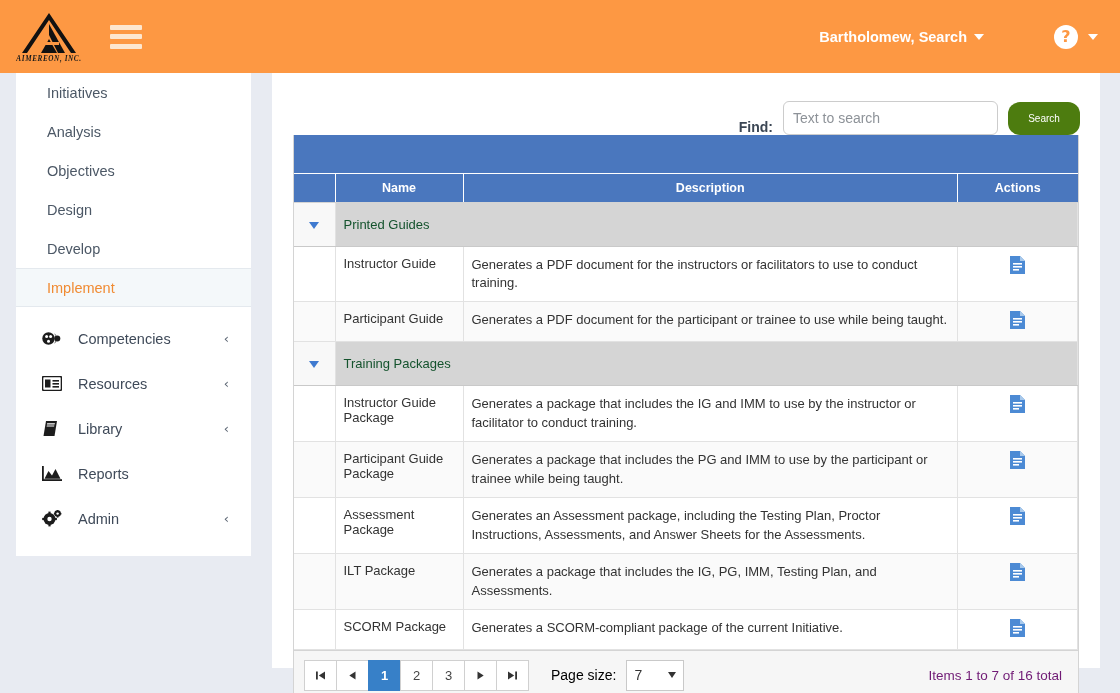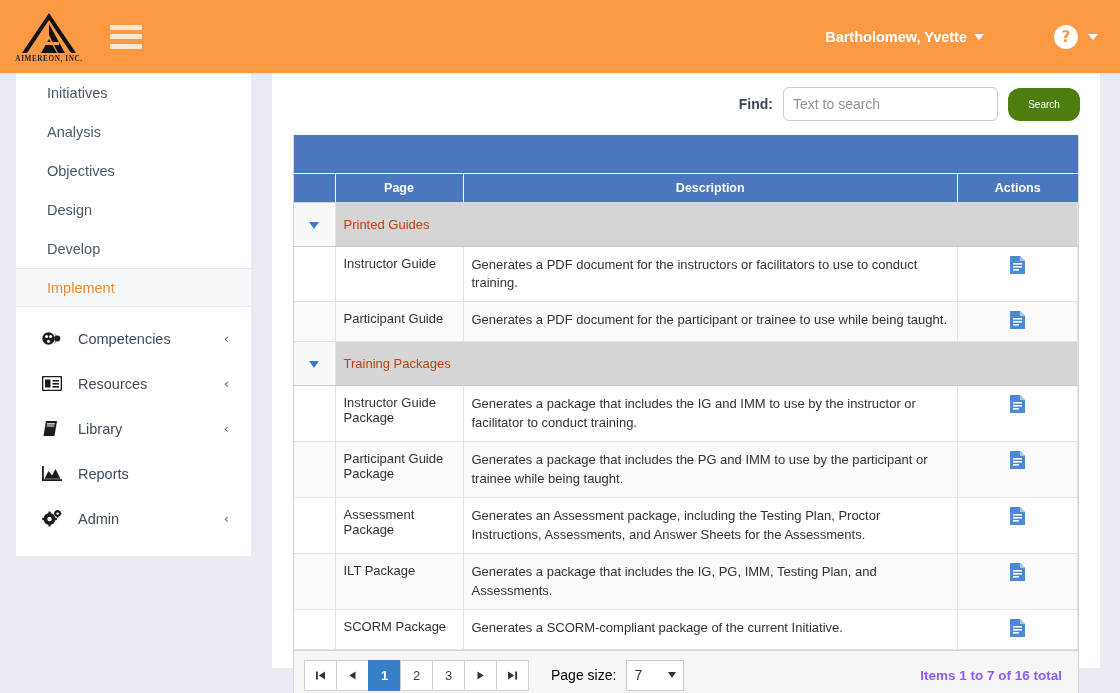--- a/index.html
+++ b/index.html
@@ -13,21 +13,21 @@
 
   
   .topbar {
     position: absolute; left: 0; top: 0; width: 1120px; height: 73px;
     background: #fd9843;
     display: flex; align-items: center;
   }
   .brand { display: flex; align-items: center; margin-left: 18px; }
   .logo-mark {
     position: relative; width: 62px; height: 52px;
-    display: flex; flex-direction: column; align-items: center; justify-content: flex-end;
+    display: flex; flex-direction: column; align-items: center; justify-content: flex-end; font-style: italic;
   }
   .logo-tri { position: relative; width: 58px; height: 42px; }
   .logo-tri svg { display: block; }
   .logo-sub {
     font-family: "Liberation Serif", serif;
     font-size: 7.2px; letter-spacing: .6px; color: #1a1a1a; margin-top: 1px;
     white-space: nowrap; font-weight: 700;
   }
   .logo-word {
     margin-left: 8px; margin-top: -4px;
@@ -84,21 +84,21 @@
   .nav-icon-item .chev {
     margin-left: auto; color: #5a6472; font-size: 13px; font-family: "DejaVu Sans", sans-serif;
   }
 
   
   .content {
     position: absolute; left: 272px; top: 73px; width: 828px; height: 595px;
     background: #ffffff;
   }
   .findbar {
-    height: 62px; display: flex; align-items: center; justify-content: flex-end;
+    height: 62px; display: flex; align-items: flex-end; justify-content: flex-end;
     padding-right: 20px; gap: 10px;
   }
   .find-label { font-size: 14px; color: #3b4654; font-weight: bold; }
   .find-input {
     width: 215px; height: 34px; border: 1px solid #cccccc; border-radius: 6px;
     padding: 8px 9px; font-size: 14px; color: #333; outline: none;
     font-family: "Liberation Sans", sans-serif; background: #fff;
   }
   .find-input::placeholder { color: #8d9298; }
   .search-btn {
@@ -119,21 +119,21 @@
   table.grid th.c-name { width: 128px; }
   table.grid th.c-actions { width: 120px; border-right: none; }
   table.grid td {
     font-size: 13px; color: #333333; border-right: 1px solid #e2e2e2;
     border-bottom: 1px solid #e2e2e2; padding: 9px 8px; vertical-align: top;
   }
   td.c-toggle { border-right: 1px solid #e2e2e2; text-align: center; }
   td.c-actions { border-right: none; text-align: center; vertical-align: middle; }
   tr.group td {
     background: #d5d5d5; height: 44px; padding: 0 8px; vertical-align: middle;
-    border-bottom: 1px solid #c9c9c9; color: #c2410c;
+    border-bottom: 1px solid #c9c9c9; color: #14532d;
   }
   tr.group td.c-toggle { background: #f8f8f8; border-right: 1px solid #e2e2e2; }
   .tri-down {
     display: inline-block; width: 0; height: 0;
     border-left: 5px solid transparent; border-right: 5px solid transparent;
     border-top: 7px solid #3f7ad0; cursor: pointer;
   }
   tr.zebra td { background: #fafafa; }
   td.c-name { padding-left: 10px; }
   td.c-desc { padding-left: 10px; line-height: 1.42; }
@@ -154,21 +154,21 @@
   .pagesize-label { margin-left: 22px; font-size: 14px; color: #000000; }
   .pagesize-select {
     margin-left: 10px; width: 58px; height: 31px; border: 1px solid #c9c9c9; background: #fff;
     display: flex; align-items: center; padding: 0 7px; font-size: 14px; color: #333; cursor: pointer;
   }
   .pagesize-select .val { flex: 1; }
   .pagesize-select .tri {
     width: 0; height: 0; border-left: 4px solid transparent; border-right: 4px solid transparent;
     border-top: 6px solid #333;
   }
-  .items-total { margin-left: auto; font-size: 13.5px; color: #8b5cf6; padding-right: 6px; font-weight: bold; }
+  .items-total { margin-left: auto; font-size: 13.5px; color: #701a75; padding-right: 6px; }
 
   .doc-icon { cursor: pointer; display: inline-block; }
 </style>
 </head>
 <body>
 
 <div class="topbar">
   <div class="brand">
     <div class="logo-mark">
       <div class="logo-tri">
@@ -184,21 +184,21 @@
   </div>
 
   <div class="hamburger">
     <span></span>
     <span></span>
     <span></span>
   </div>
 
   <div class="topbar-right">
     <div class="user-menu">
-      <span>Bartholomew, Yvette</span>
+      <span>Bartholomew, Search</span>
       <span class="caret-down"></span>
     </div>
     <div class="help-wrap">
       <span class="help-circle">?</span>
       <span class="caret-down"></span>
     </div>
   </div>
 </div>
 
 <div class="sidebar">
@@ -307,21 +307,21 @@
     <input class="find-input" type="text" placeholder="Text to search" style="">
     <button class="search-btn">Search</button>
   </div>
 
   <div class="grid-wrap">
     <div class="grid-topbar"></div>
     <table class="grid">
       <thead>
         <tr>
           <th class="c-toggle"></th>
-          <th class="c-name">Page</th>
+          <th class="c-name">Name</th>
           <th>Description</th>
           <th class="c-actions">Actions</th>
         </tr>
       </thead>
       <tbody>
 
         <tr class="group">
           <td class="c-toggle">
             <span class="tri-down"></span>
           </td>

